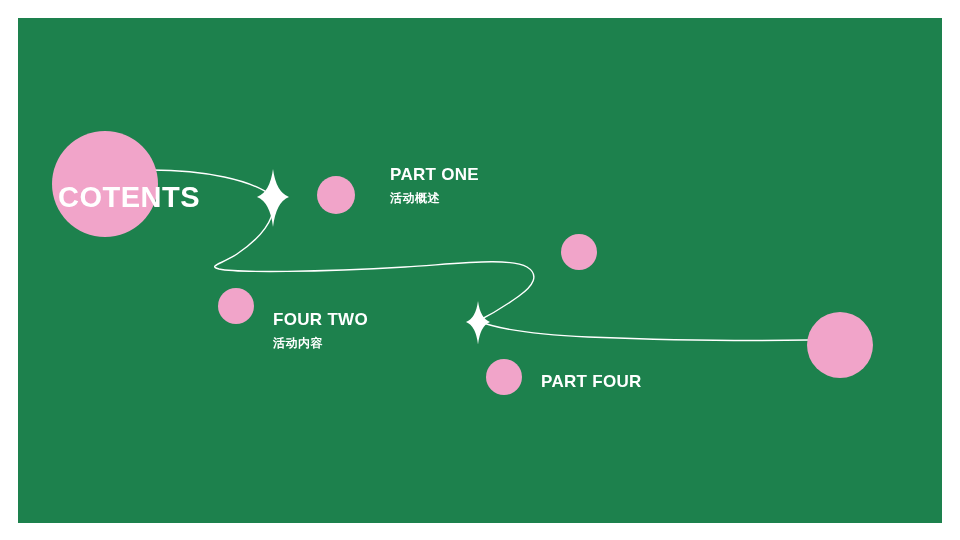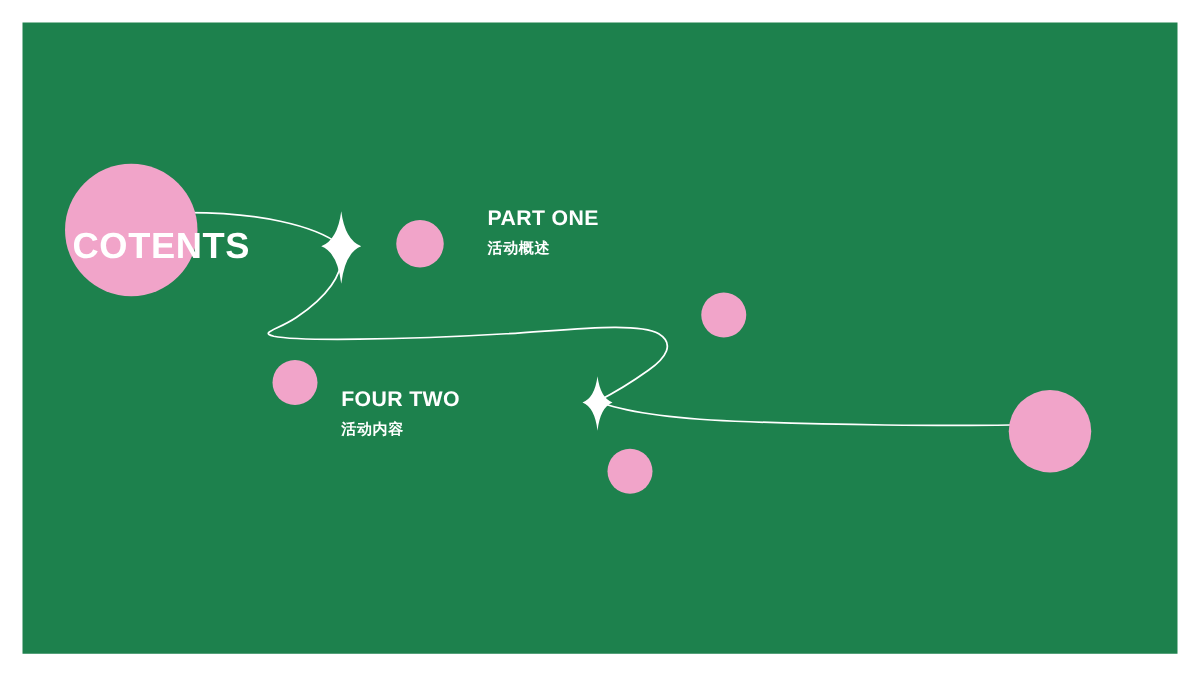--- a/index.html
+++ b/index.html
@@ -123,13 +123,14 @@
 
 <div class="toc-text t-two">
   <span class="part">FOUR TWO</span>
   <span class="sub">活动内容</span>
 </div>
 
 <div class="toc-text t-three">
 </div>
 
 <div class="toc-text t-four">
+  <span class="part">PART FOUR</span>
 </div>
 
 </body></html>

